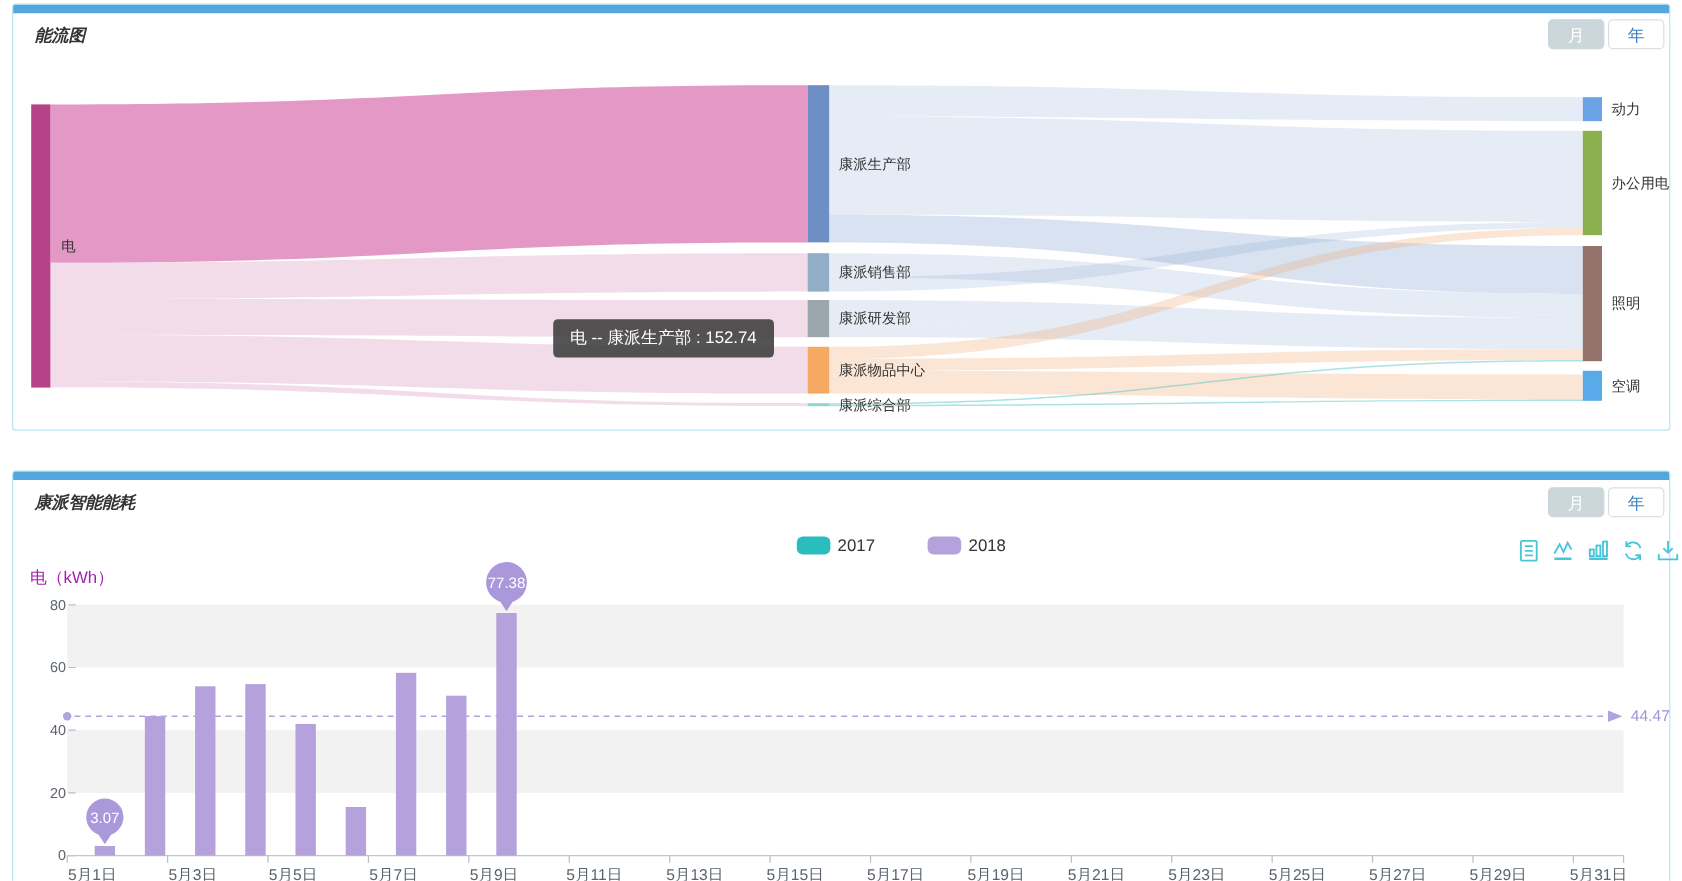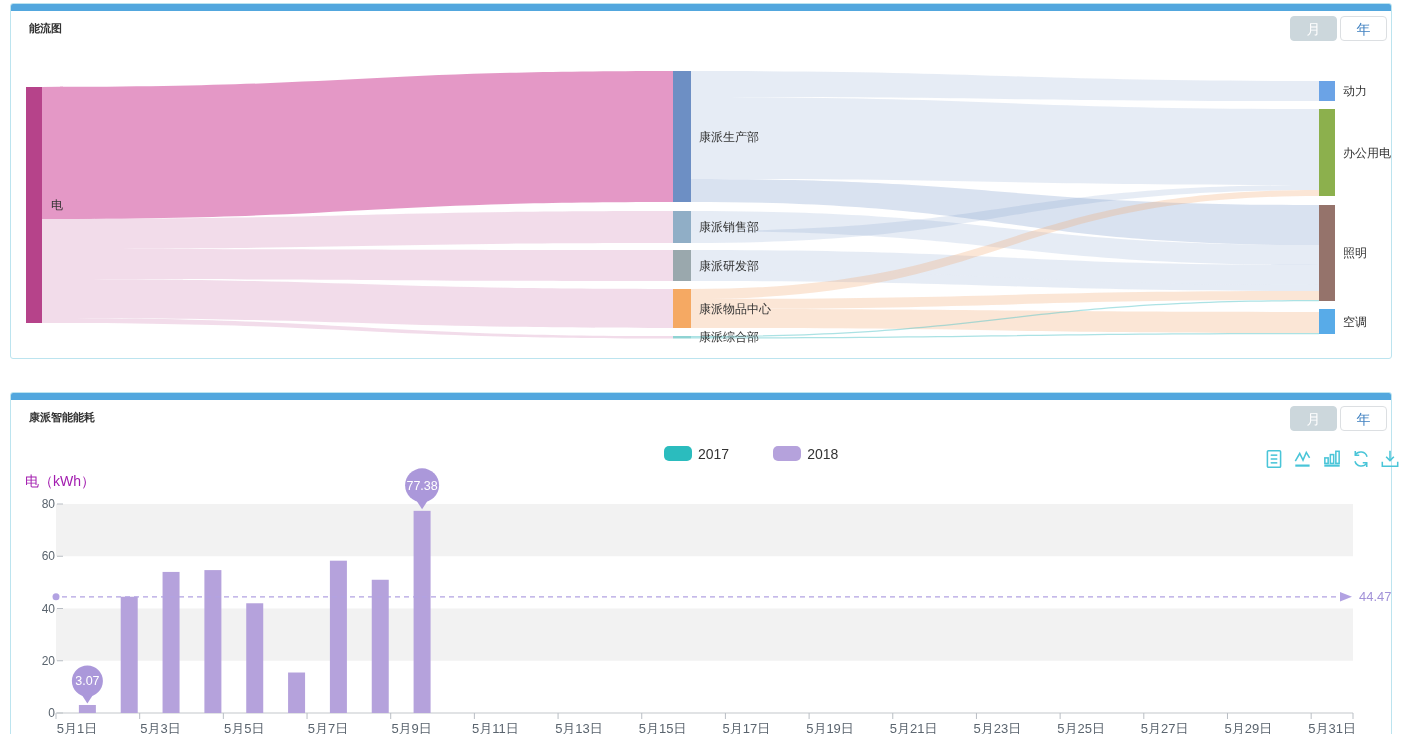--- a/index.html
+++ b/index.html
@@ -3,30 +3,30 @@
 <meta charset="utf-8">
 <style>
   html,body{margin:0;padding:0;}
   body{
     width:1402px;height:734px;position:relative;overflow:hidden;
     background:#fff;font-family:"Liberation Sans","DejaVu Sans",sans-serif;color:#333;
   }
   .card{position:absolute;left:10px;width:1382px;background:#fff;
         border:1px solid #bce4ef;border-radius:3px;box-sizing:border-box;}
   .topbar{height:7px;background:#52a7de;border-radius:2px 2px 0 0;}
-  .card-title{position:absolute;left:18px;top:17px;font-size:11px;font-weight:bold;color:#333;}
+  .card-title{position:absolute;left:18px;top:17px;font-size:14px;font-weight:bold;color:#333;font-style:italic;}
   .toggle{position:absolute;top:12px;height:25px;width:47px;line-height:25px;text-align:center;
           font-size:14px;border-radius:4px;box-sizing:border-box;cursor:pointer;}
   .toggle.month{left:1279px;background:#ccd7dc;border:1px solid #ccd7dc;color:#fff;}
   .toggle.year{left:1329px;background:#fff;border:1px solid #dcdfe2;color:#3f80c0;}
   .sankey-svg,.chart-svg{position:absolute;left:0;top:0;}
   .tooltip{position:absolute;left:450px;top:262px;background:rgba(60,60,60,.88);color:#fff;
            font-size:14px;padding:7px 14px;border-radius:4px;white-space:nowrap;z-index:5;}
   .legend{position:absolute;left:631px;top:53px;display:flex;align-items:center;font-size:14px;color:#333;}
-  .legend .item{display:flex;align-items:flex-start;margin-right:22px;cursor:pointer;padding-left:22px;}
+  .legend .item{display:flex;align-items:flex-end;margin-right:22px;cursor:pointer;padding-left:22px;}
   .legend .swatch{width:28px;height:15px;border-radius:5px;margin-right:6px;display:inline-block;}
   .unit-label{position:absolute;left:14px;top:80px;font-size:14px;color:#a21caf;}
   .toolbox{position:absolute;left:1252px;top:55px;display:flex;}
   .toolbox .tb-icon{width:22px;height:20px;margin-right:7px;cursor:pointer;}
   .toolbox svg{stroke:#49c5d8;fill:none;stroke-width:1.4;}
 </style>
 </head>
 <body>
 
 <div class="card" style="top:3px;height:356px;">
@@ -66,20 +66,21 @@
       <text x="688" y="337.25" font-size="12" fill="#333">康派综合部</text>
       <rect x="1308" y="77" width="16" height="20" fill="#6ba3e6"></rect>
       <text x="1332" y="91" font-size="12" fill="#333">动力</text>
       <rect x="1308" y="105" width="16" height="87" fill="#8cb04d"></rect>
       <text x="1332" y="152.5" font-size="12" fill="#333">办公用电</text>
       <rect x="1308" y="201" width="16" height="96" fill="#95736b"></rect>
       <text x="1332" y="253" font-size="12" fill="#333">照明</text>
       <rect x="1308" y="305" width="16" height="25" fill="#58abe8"></rect>
       <text x="1332" y="321.5" font-size="12" fill="#333">空调</text>
     </svg>
+  <div class="tooltip">电 -- 康派生产部 : 152.74</div>
 </div>
 
 <div class="card" style="top:378px;height:354px;margin-top:14px;">
   <div class="topbar"></div>
   <div class="card-title">康派智能能耗</div>
   <div class="toggle month" style="top:13px;">月</div>
   <div class="toggle year" style="top:13px;">年</div>
 
   <div class="legend">
     <span class="item">

